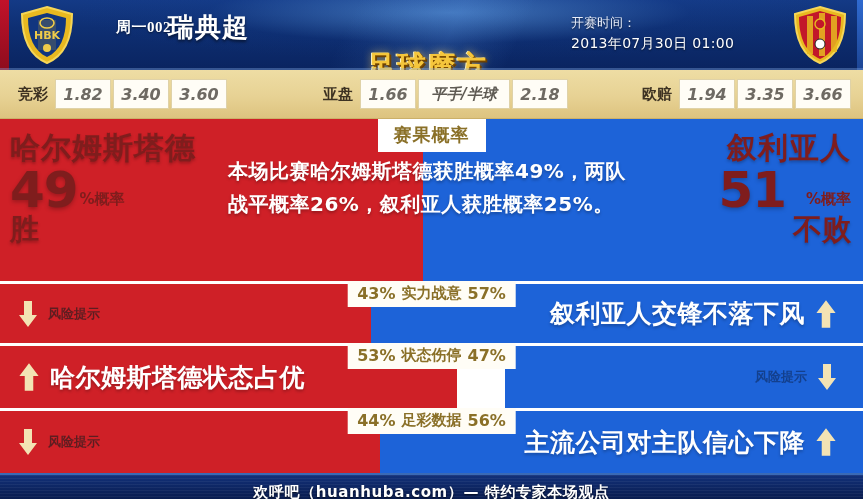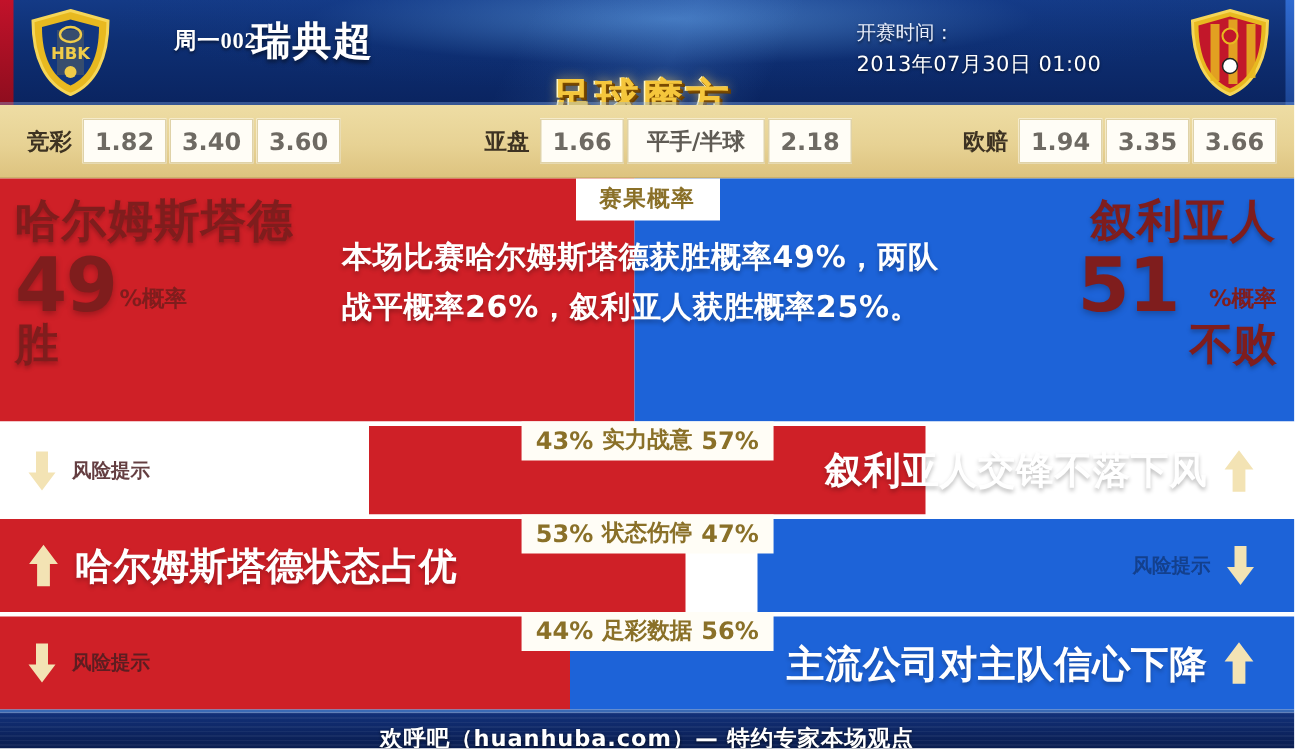--- a/index.html
+++ b/index.html
@@ -80,20 +80,21 @@
   .odds-group{display:flex;align-items:center;}
   .odds-label{
     color:#3d3222;font-size:15px;font-weight:bold;margin:0 7px 0 0;
     font-family:"DejaVu Sans","Liberation Sans",sans-serif;
   }
   .odds-cell{
     background:#fffdf6;color:#6e6a63;font-weight:bold;font-size:16px;
     height:30px;min-width:50px;padding:0 3px;margin-right:2px;
     display:flex;align-items:center;justify-content:center;
     box-shadow:0 0 0 1px rgba(220,205,160,.9) inset;
+    font-style:italic;
   }
   .odds-cell.wide{min-width:86px;font-size:15px;color:#5f5b54;}
   .g1{margin-left:18px;}
   .g2{margin-left:94px;}
   .g3{margin-left:72px;}
 
   
   .main{
     position:relative;height:162px;width:100%;display:flex;
   }
@@ -122,21 +123,21 @@
     font-size:29px;font-weight:bold;margin-top:2px;
     text-shadow:0 2px 3px rgba(0,0,0,.25);
   }
   .summary{
     position:absolute;left:228px;top:36px;width:400px;
     color:#ffffff;font-size:20px;font-weight:bold;line-height:33px;
     letter-spacing:.5px;text-shadow:0 2px 3px rgba(0,0,0,.28);
   }
   .center-tag{
     position:absolute;left:50%;transform:translateX(-50%);top:0;
-    background:#ffffff;color:#8a7028;font-size:15px;font-weight:bold;
+    background:#ffffff;color:#8a7028;font-size:18px;font-weight:bold;
     padding:4px 16px 5px 16px;white-space:nowrap;z-index:5;
     letter-spacing:1px;
   }
 
   
   .rows{position:relative;width:100%;}
   .row{
     position:relative;width:100%;display:flex;align-items:center;
     border-top:3px solid #ffffff;
   }
@@ -267,21 +268,21 @@
       <div class="pct-line">
         <span class="pct-num">51</span>
         <span class="pct-suffix">%概率</span>
       </div>
       <div class="result-word">不败</div>
     </div>
   </div>
 
   <div class="rows">
 
-    <div class="row" id="row-0" style="height:59px;flex-direction:column;">
+    <div class="row" id="row-0" style="height:59px;">
       <div class="row-left" style="width: 371.09px;"></div>
       <div class="row-right"></div>
       <div class="row-tag">
         <span>43%</span>
         <span class="tag-mid">实力战意</span>
         <span>57%</span>
       </div>
       <div class="side side-l">
         <span>
           <svg class="arrow-svg" width="20" height="30" viewBox="0 0 20 30">

